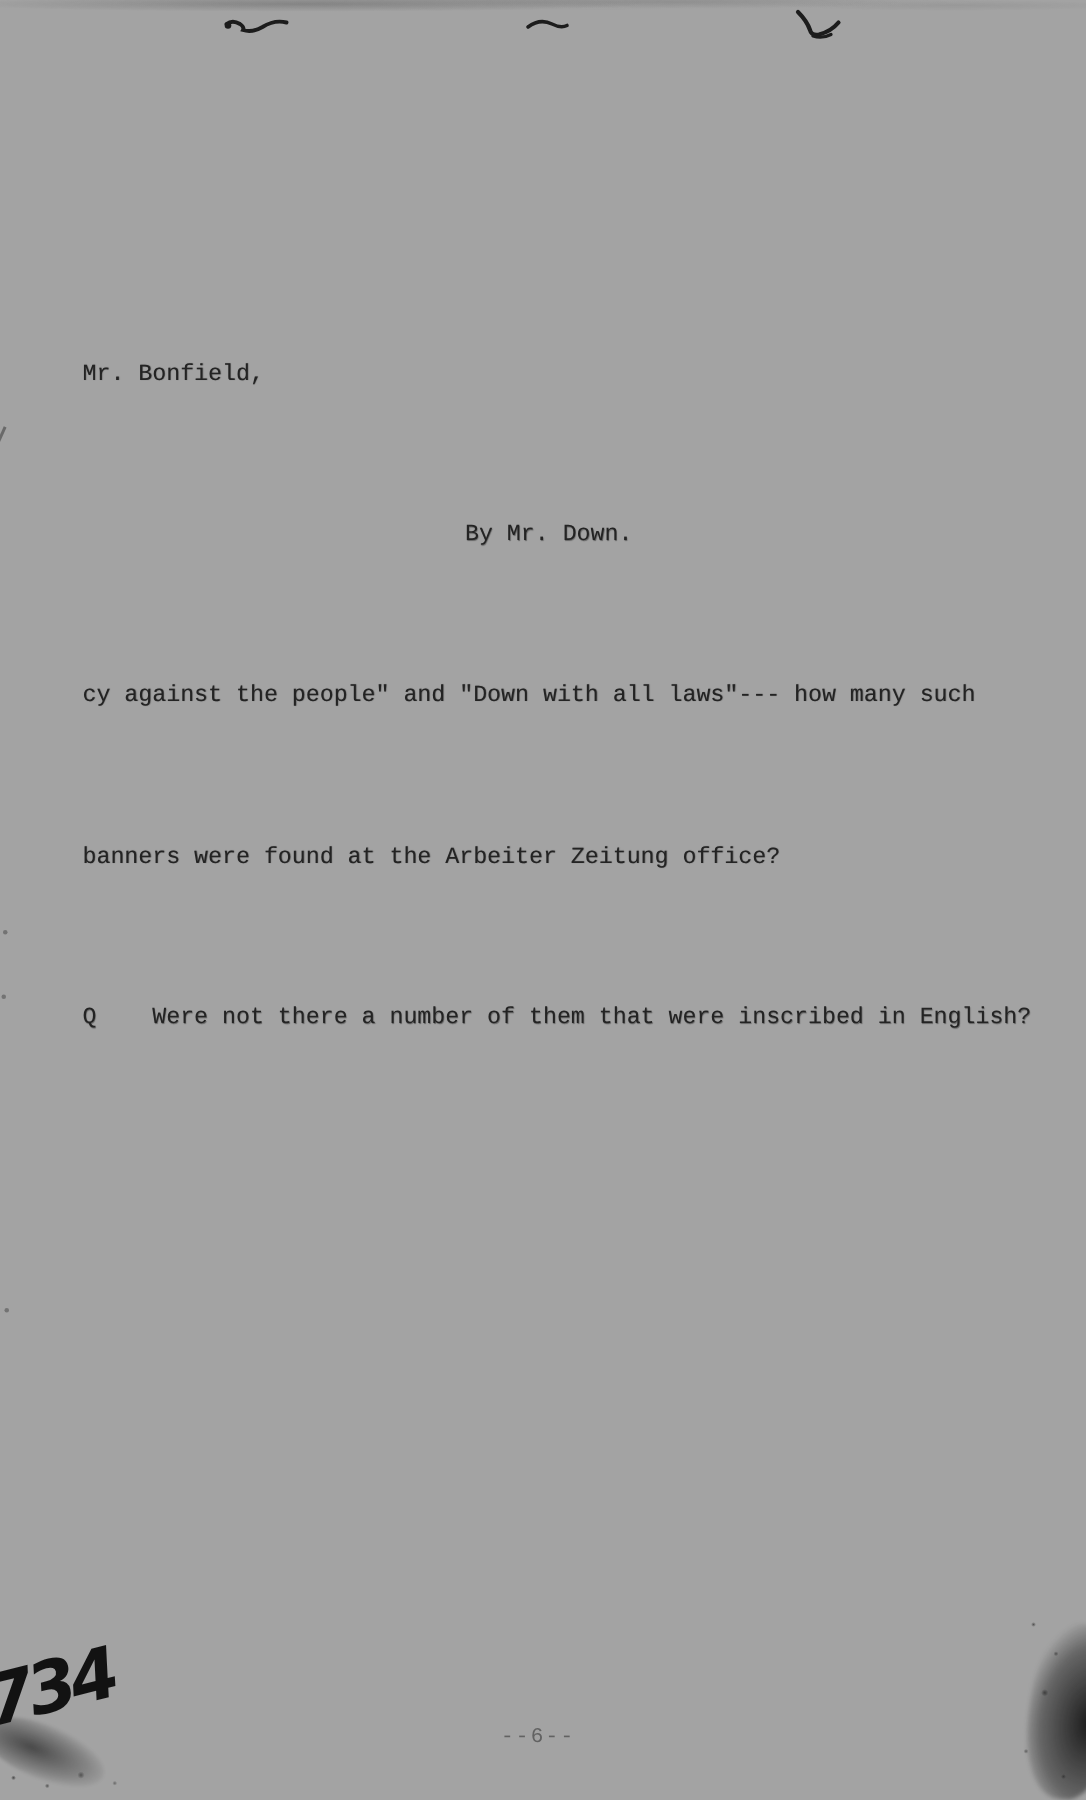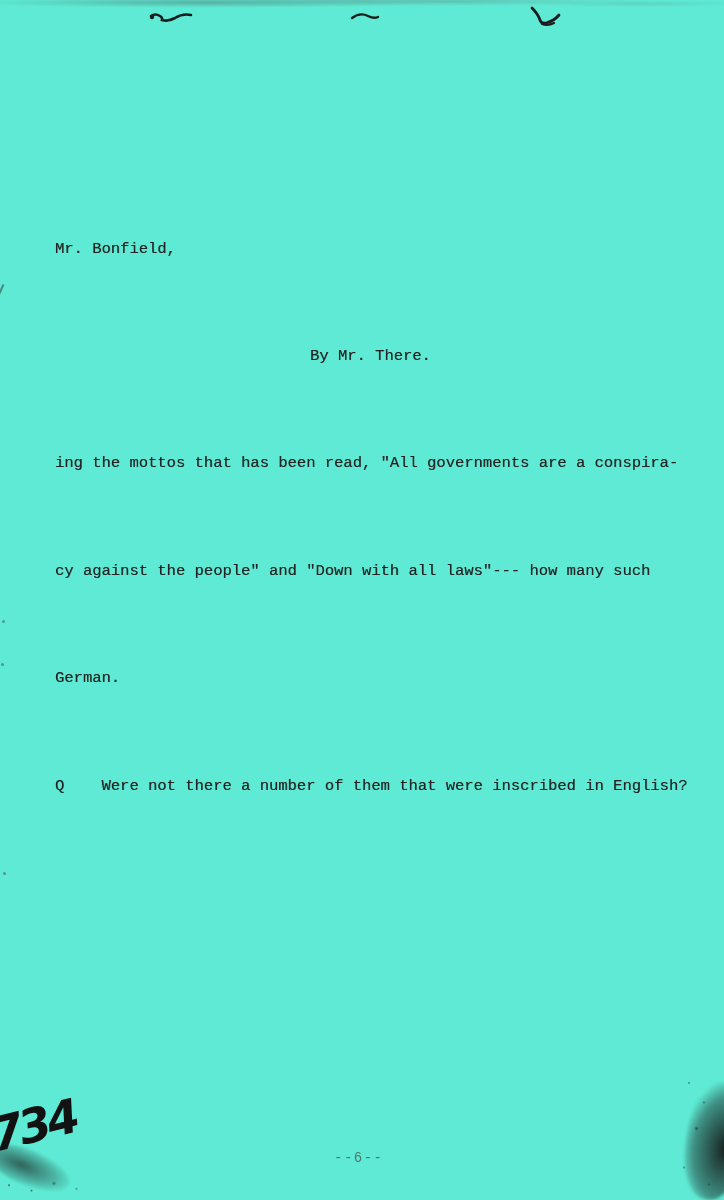--- a/index.html
+++ b/index.html
@@ -5,21 +5,21 @@
   html, body {
     margin: 0;
     padding: 0;
     background: #e8e8e6;
   }
   .page {
     position: relative;
     width: 724px;
     height: 1200px;
     margin: 0 auto;
-    background: #5eead4;
+    background: #a3a3a3;
     overflow: hidden;
     font-family: "Liberation Mono", "DejaVu Sans Mono", monospace;
   }
   
   .top-noise-band {
     position: absolute; top: 0; left: 0; right: 0; height: 18px;
     background:
       radial-gradient(ellipse 320px 7px at 28% 15%, rgba(70,70,70,0.30), transparent 72%),
       radial-gradient(ellipse 220px 6px at 62% 8%, rgba(90,90,90,0.20), transparent 70%),
       radial-gradient(ellipse 420px 9px at 48% 0%, rgba(110,110,110,0.16), transparent 75%),
@@ -127,24 +127,23 @@
     <path d="M14,22 q6,2 12,-1" stroke="#1c1c1c" stroke-width="2.2" fill="none" stroke-linecap="round"></path>
   </svg>
 
   <div class="edge-tick"></div>
   <div class="edge-dot" style="left:2px; top:620px;"></div>
   <div class="edge-dot" style="left:1px; top:663px;"></div>
   <div class="edge-dot" style="left:3px; top:872px;"></div>
 
   <div class="text-block">
     <div class="line">Mr. Bonfield,</div>
-    <div class="line byline">By Mr. There.</div>
-    <div class="line">ing the mottos that has been read, "All governments are a conspira-</div>
+    <div class="line byline">By Mr. Down.</div>
     <div class="line">cy against the people" and "Down with all laws"--- how many such</div>
-    <div class="line">German.</div>
+    <div class="line">banners were found at the Arbeiter Zeitung office?</div>
     <div class="line">Q    Were not there a number of them that were inscribed in English?</div>
     
     
     
     
     
     
     
     
     

